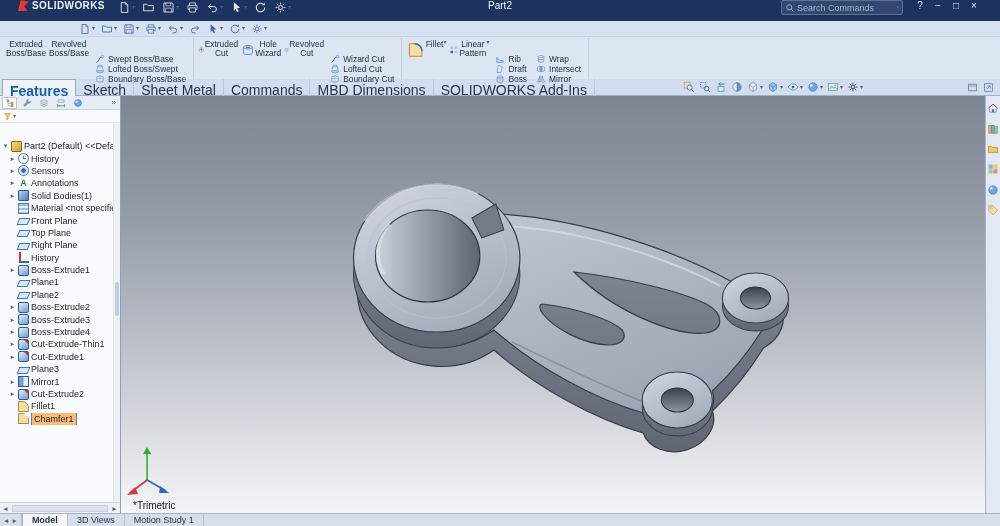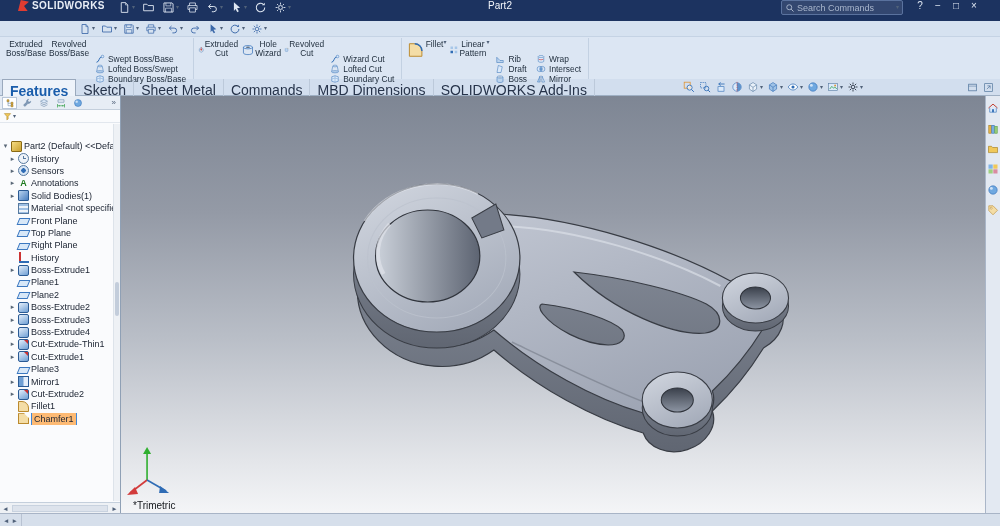--- a/index.html
+++ b/index.html
@@ -917,14 +917,19 @@
             <use href="#s-tag"></use>
           </svg></div>
       </aside>
   </div>
 
   <footer class="statusbar">
     <div class="sb-nav">
       <span>◄</span>
       <span>►</span>
     </div>
+    <div id="statusTabs" style="display:flex;align-items:stretch">
+        <div class="stab active">Model</div>
+        <div class="stab">3D Views</div>
+        <div class="stab">Motion Study 1</div>
+      </div>
   </footer>
 </div>
 
 </body></html>

